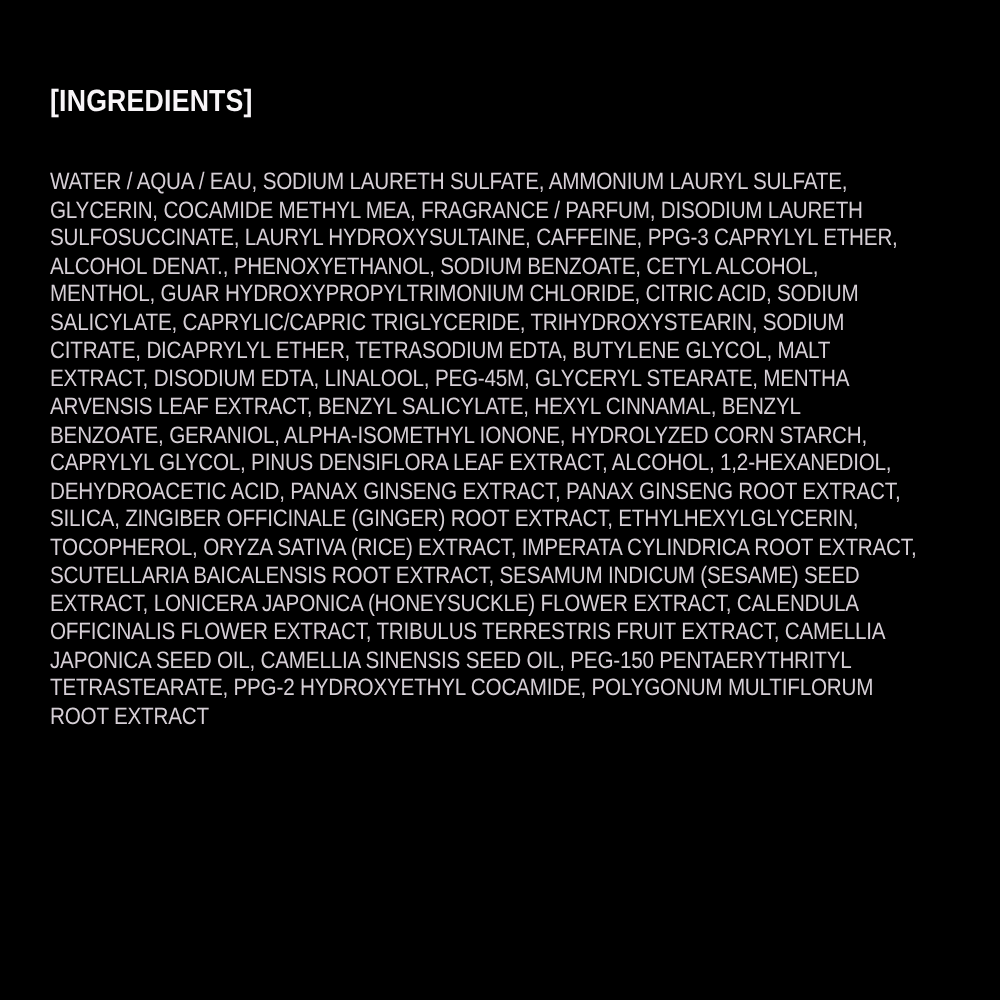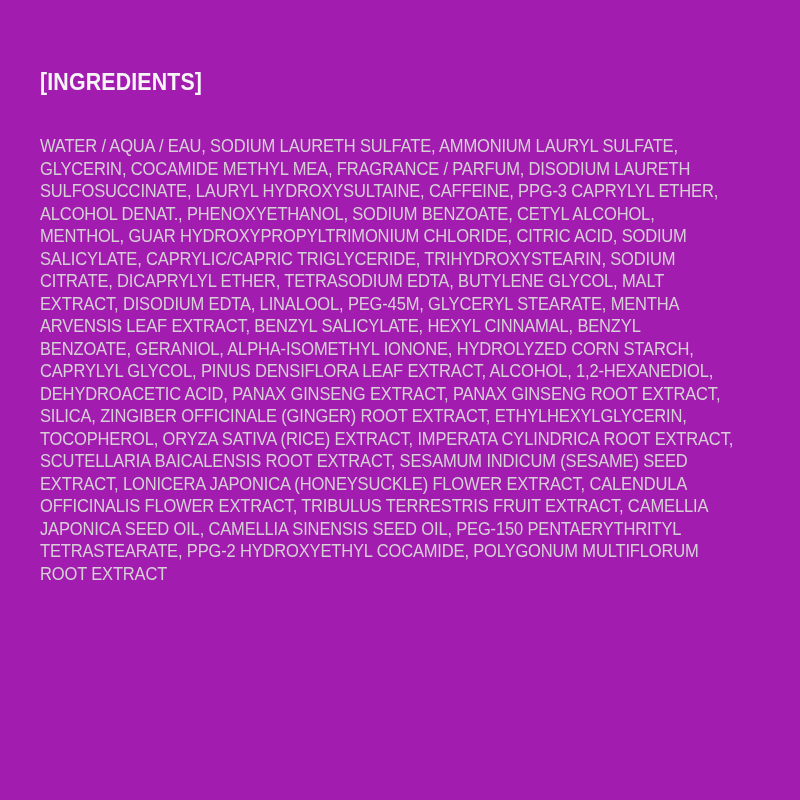--- a/index.html
+++ b/index.html
@@ -10,21 +10,21 @@
     overflow: hidden;
   }
   body {
     background: #2a1322;
     font-family: "Liberation Sans", "DejaVu Sans", sans-serif;
   }
   .panel {
     position: relative;
     width: 800px;
     height: 800px;
-    background: #a21caf;
+    background: #000000;
   }
   .content {
     position: absolute;
     left: 40px;
     top: 31px;
     transform: scaleX(0.87);
     transform-origin: 0 0;
     white-space: pre;
   }
   .header {

